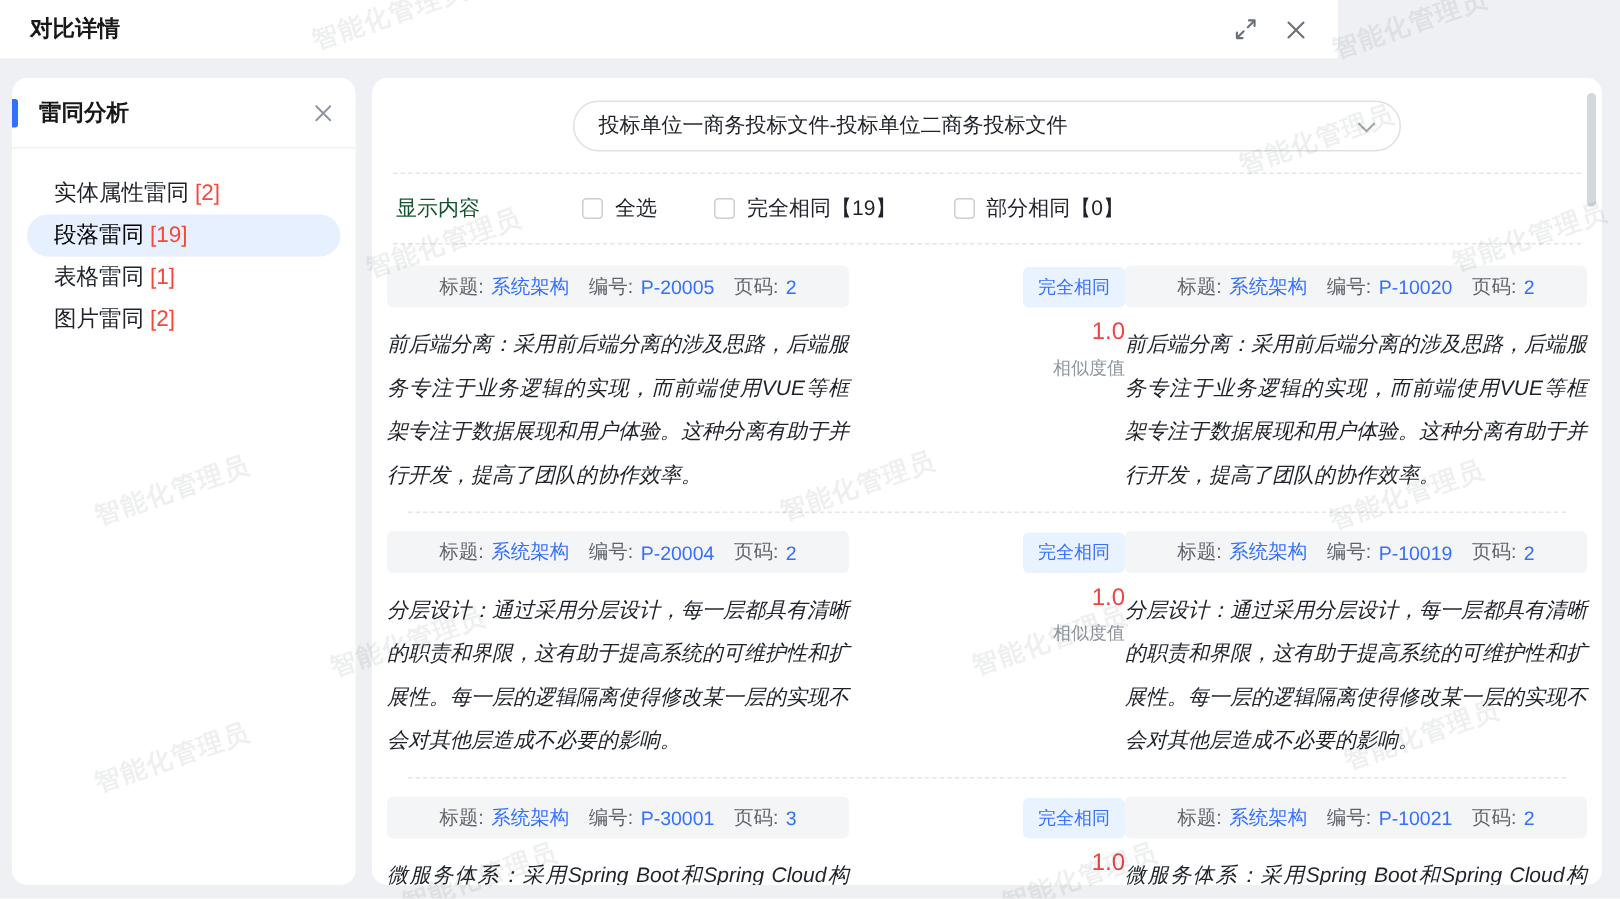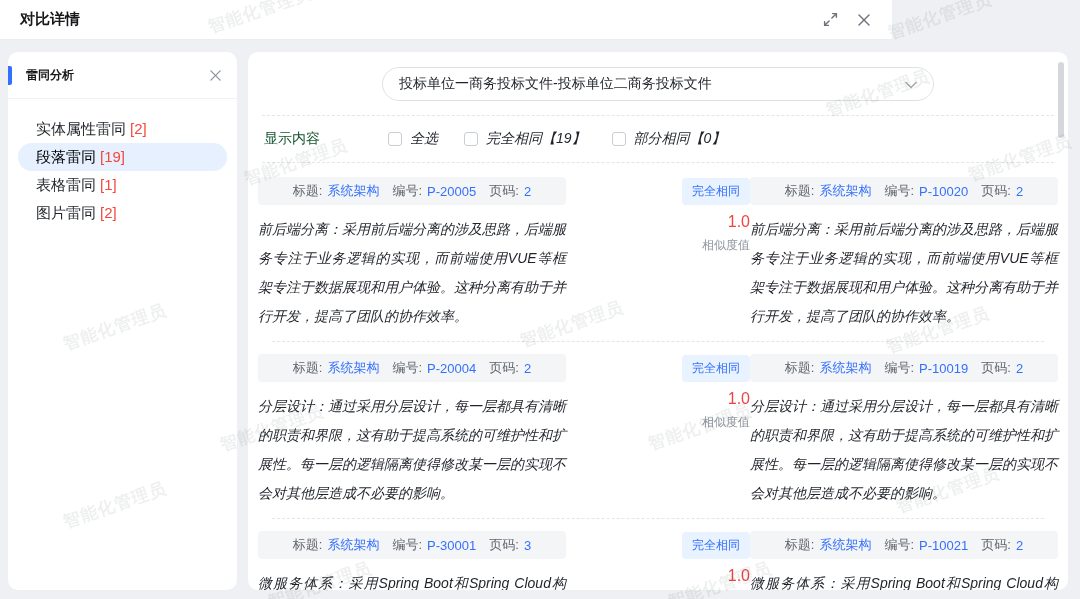--- a/index.html
+++ b/index.html
@@ -25,21 +25,21 @@
     background:#fff; border-radius:10px; z-index:1;
   }
   .sidebar-head {
     position:relative; height:47px; display:flex; align-items:center;
     padding:0 14px 0 18px; border-bottom:1px solid #f0f1f3;
   }
   .accent-bar {
     position:absolute; left:0; top:14px; width:4px; height:19px;
     background:#3370ff; border-radius:0 2px 2px 0;
   }
-  .sidebar-title { font-size:12px; font-weight:bold; color:#17181a; }
+  .sidebar-title { font-size:15px; font-weight:bold; color:#17181a; }
   .sidebar-close { margin-left:auto; }
   .sidebar-menu { padding:16px 10px; }
   .menu-item {
     height:28px; line-height:28px; padding:0 18px; font-size:15px;
     border-radius:15px; cursor:pointer; white-space:nowrap;
   }
   .menu-item .cnt { color:#f5483b; margin-left:4px; }
   .menu-item.active { background:#e6f0ff; }
   .menu-item.active .lbl-txt { color:#000000; }
 
@@ -51,21 +51,21 @@
   .select-row { display:flex; justify-content:center; padding:15px 0 14px; }
   .doc-select {
     width:552px; height:34px; border:1px solid #dfe1e5; border-radius:18px;
     display:flex; align-items:center; padding:0 16px; font-size:14px;
     color:#1f2329; background:#fff; cursor:pointer;
   }
   .doc-select .chev { margin-left:auto; }
   .dash { border-top:1px dashed #e3e5e9; margin:0 14px; }
   .filter-row { display:flex; align-items:center; height:46px; padding:0 16px; font-size:14px; }
   .filter-label { color:#14532d; margin-right:68px; }
-  .cb-group { display:flex; align-items:flex-end; gap:26px;font-style:italic; }
+  .cb-group { display:flex; align-items:flex-end; gap:38px; }
   .cb-item { display:flex; align-items:center; gap:8px; cursor:pointer; }
   .cb-box {
     width:14px; height:14px; border:1px solid #c9cdd4; border-radius:3px;
     background:#fff; flex:0 0 auto;
   }
   
   .rows { padding:2px 10px 0; }
   .compare-row { display:grid; grid-template-columns:1fr 184px 1fr; padding:12px 0 10px; }
   .head-pill {
     background:#f4f5f7; border-radius:4px; height:28px;

